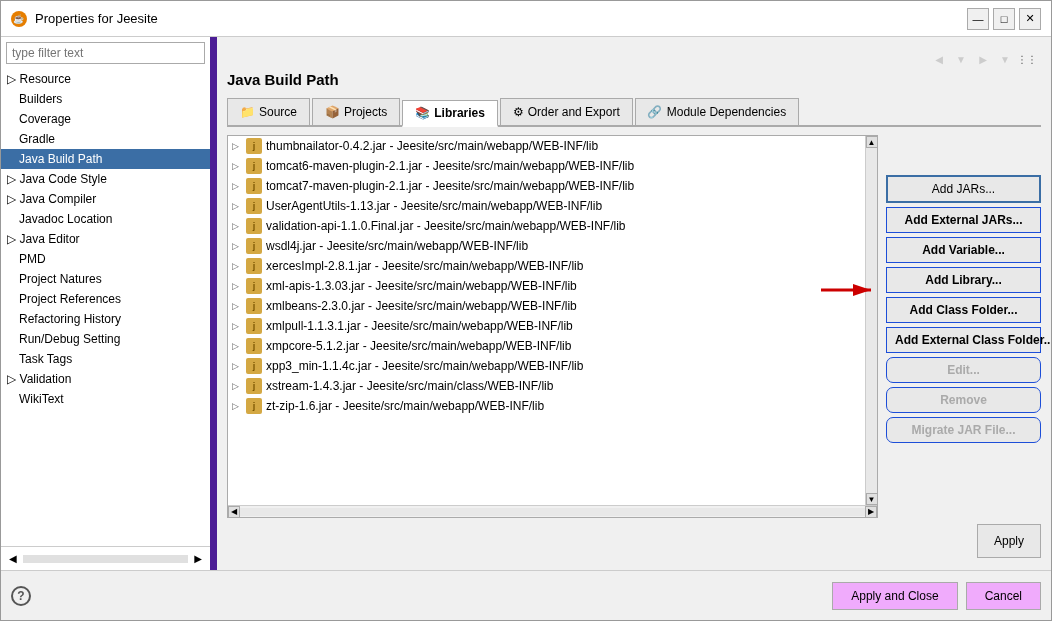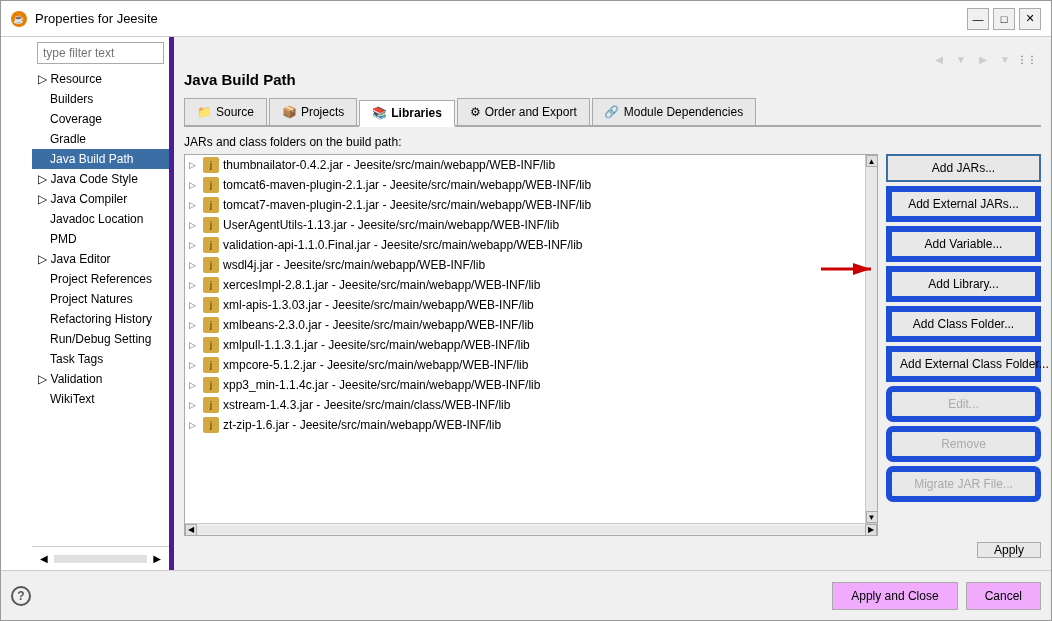--- a/index.html
+++ b/index.html
@@ -63,27 +63,26 @@
       align-items: center;
       justify-content: center;
       font-size: 11px;
     }
     .content-area {
       display: flex;
       flex: 1;
       overflow: hidden;
     }
     .sidebar {
-      width: 173px;
+      width: 216px;
       background: #fff;
-      border-right: 5px solid #4c1d95;
+      border-right: 7px solid #4c1d95;
       display: flex;
       flex-direction: column;
       overflow: hidden;
-      padding-left: 31px;
     }
     .filter-input {
       margin: 5px;
       padding: 3px 5px;
       border: 1px solid #aaa;
       font-size: 12px;
       color: #888;
       width: calc(100% - 10px);
     }
     .sidebar-list {
@@ -251,26 +250,27 @@
       overflow: hidden;
     }
     .buttons-panel {
       width: 155px;
       display: flex;
       flex-direction: column;
       gap: 4px;
     }
     .action-btn {
       padding: 5px 8px;
-      border: 6px solid #1d4ed8;
+      border: 1px solid #1d4ed8;
       background: #e8e8e8;
       cursor: pointer;
       font-size: 12px;
       text-align: center;
       white-space: nowrap;
+      font-weight: bold;
     }
     .action-btn.primary {
       border: 2px solid #3b6ea5;
       background: #e8e8e8;
       font-weight: normal;
     }
     .action-btn.disabled {
       color: #aaa;
       cursor: default;
       border-radius: 7px;
@@ -305,21 +305,21 @@
       color: #555;
       margin-right: auto;
       cursor: pointer;
     }
     .apply-btn-right {
       display: flex;
       justify-content: flex-end;
       padding: 6px 0 2px 0;
     }
     .apply-small-btn {
-      padding: 0 16px;
+      padding: 9px 16px;
       border: 1px solid #aaa;
       background: #e8e8e8;
       cursor: pointer;
       font-size: 12px;
     }
     .nav-arrow-btn {
       width: 20px;
       height: 20px;
       display: flex;
       align-items: center;
@@ -360,24 +360,24 @@
       <input class="filter-input" type="text" placeholder="type filter text" style="">
       <div class="sidebar-list">
         <div class="sidebar-item expandable">▷ Resource</div>
         <div class="sidebar-item">Builders</div>
         <div class="sidebar-item">Coverage</div>
         <div class="sidebar-item">Gradle</div>
         <div class="sidebar-item selected">Java Build Path</div>
         <div class="sidebar-item expandable">▷ Java Code Style</div>
         <div class="sidebar-item expandable">▷ Java Compiler</div>
         <div class="sidebar-item">Javadoc Location</div>
+        <div class="sidebar-item expandable">▷ Java Editor</div>
         <div class="sidebar-item">PMD</div>
-        <div class="sidebar-item expandable">▷ Java Editor</div>
+        <div class="sidebar-item">Project Natures</div>
         <div class="sidebar-item">Project References</div>
-        <div class="sidebar-item">Project Natures</div>
         <div class="sidebar-item">Refactoring History</div>
         <div class="sidebar-item">Run/Debug Setting</div>
         <div class="sidebar-item">Task Tags</div>
         <div class="sidebar-item expandable">▷ Validation</div>
         <div class="sidebar-item">WikiText</div>
       </div>
       <div class="sidebar-scroll-bottom">
         <span class="scroll-arrow">◀</span>
         <div class="scroll-track"></div>
         <span class="scroll-arrow">▶</span>
@@ -413,21 +413,20 @@
           <span class="tab-icon">⚙</span>
           <span>Order and Export</span>
         </div>
         <div class="tab">
           <span class="tab-icon">🔗</span>
           <span>Module Dependencies</span>
         </div>
       </div>
 
       <div class="build-path-content">
-        <div class="content-label">JARs and class folders on the build path:</div>
 
         <div class="list-and-buttons">
 
           <div class="jar-list-container">
             <div class="list-and-vscroll">
               <div class="jar-list">
                 <div class="jar-item">
                   <span class="jar-arrow">▷</span>
                   <span class="jar-icon">j</span>
                   <span>thumbnailator-0.4.2.jar - Jeesite/src/main/webapp/WEB-INF/lib</span>
@@ -504,21 +503,21 @@
                 <div class="scrollbar-btn">▼</div>
               </div>
             </div>
             <div class="jar-scrollbar-h">
               <div class="scrollbar-btn">◀</div>
               <div class="scrollbar-track" style="height:8px;flex:1;"></div>
               <div class="scrollbar-btn">▶</div>
             </div>
           </div>
 
-          <div style="display:flex;flex-direction:column;align-items:flex-end;position:relative;">
+          <div style="display:flex;flex-direction:column;align-items:flex-end;position:relative;margin-top:40px;">
 
             <svg width="60" height="20" style="position:absolute;left:-65px;top:105px;z-index:10;pointer-events:none;">
               <defs>
                 <marker id="arrowhead" markerWidth="6" markerHeight="4" refX="6" refY="2" orient="auto">
                   <polygon points="0 0, 6 2, 0 4" fill="#cc0000"></polygon>
                 </marker>
               </defs>
               <line x1="0" y1="10" x2="50" y2="10" stroke="#cc0000" stroke-width="3" marker-end="url(#arrowhead)"></line>
             </svg>
             <div class="buttons-panel">

